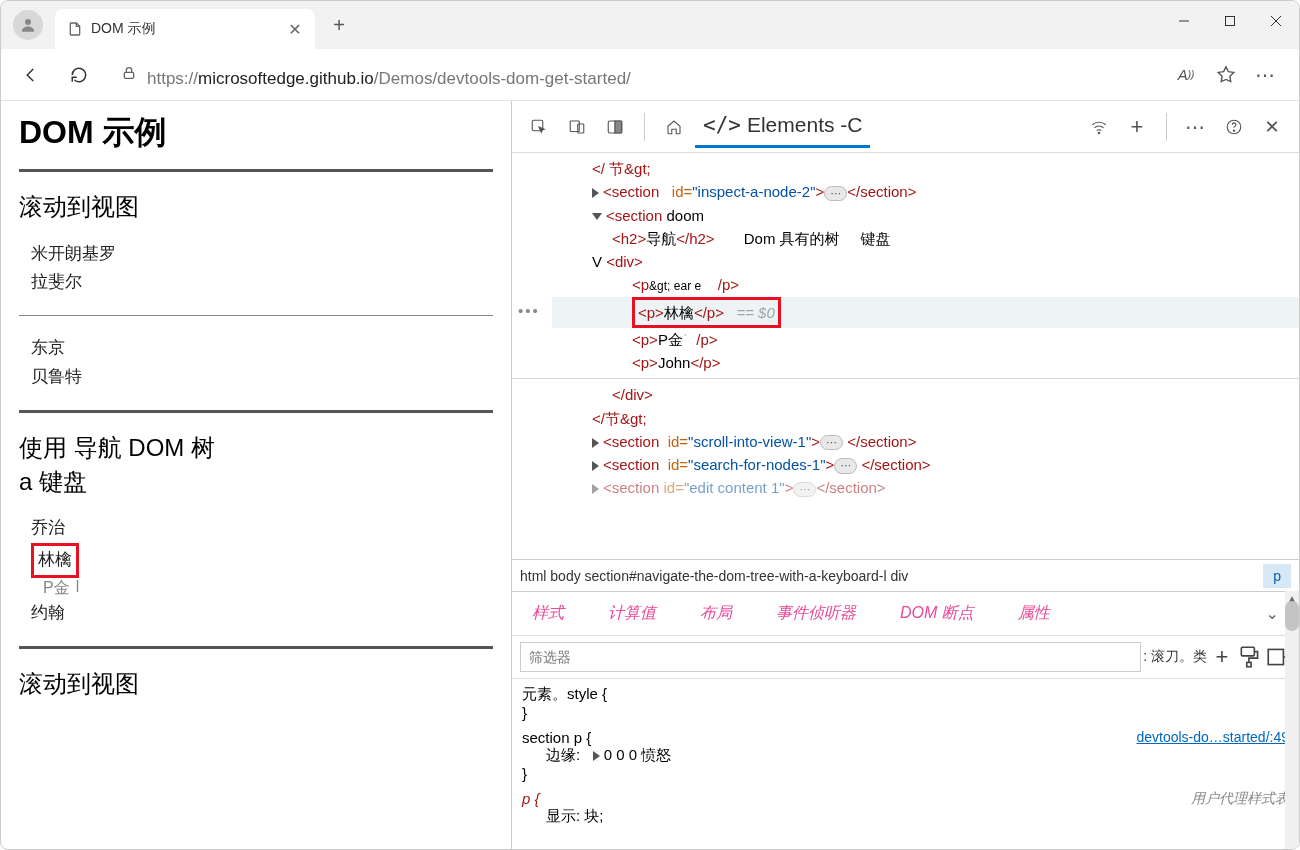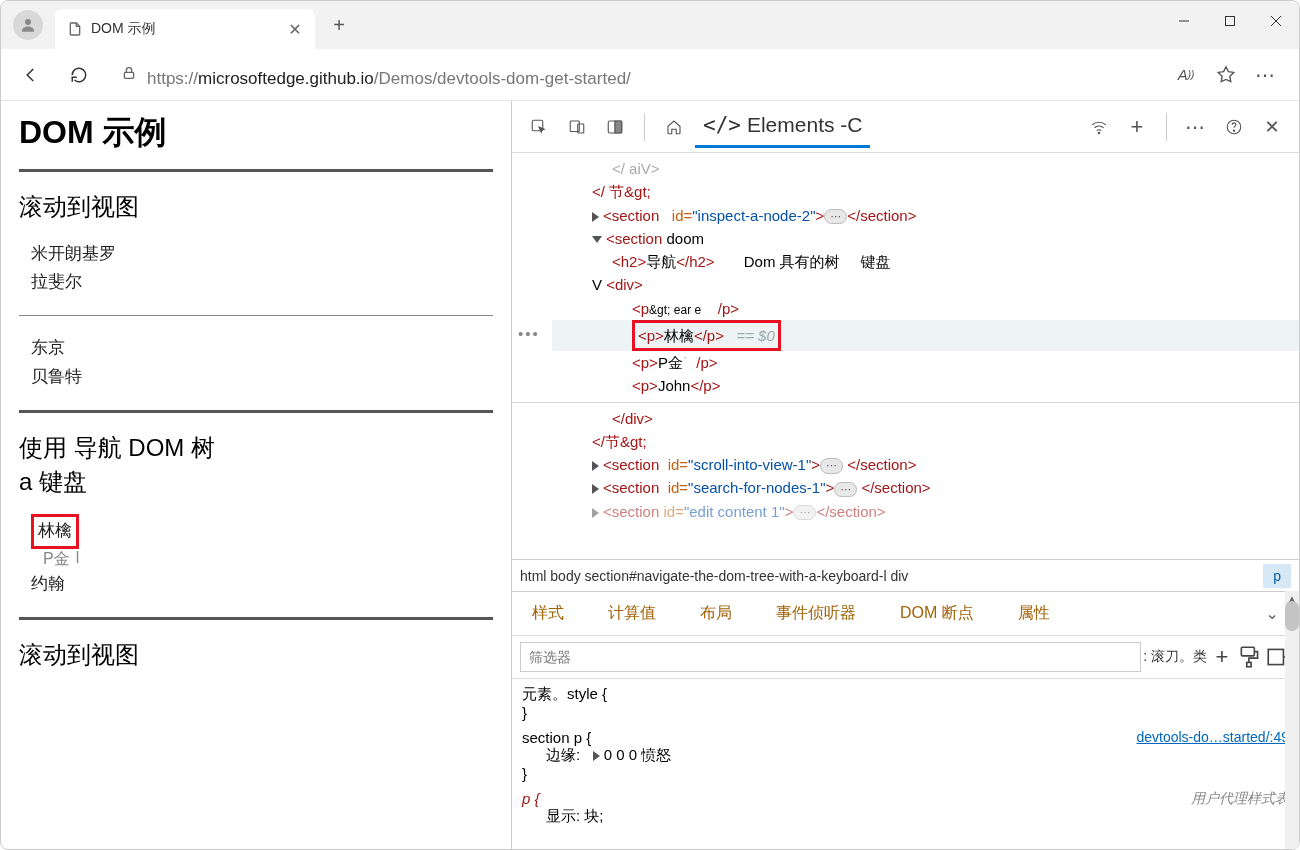--- a/index.html
+++ b/index.html
@@ -71,21 +71,21 @@
 .red-wrap{border:3px solid #e81123; display:inline-block; padding:1px 3px;}
 .eq{color:#9aa;}
 .hr-row{height:1px;background:#d8d8d8;margin:4px 0 4px -40px;}
 
 
 .breadcrumb{height:32px;border-top:1px solid #ccc;display:flex;align-items:center;font-size:14px;color:#333;padding:0 8px;}
 .bc-p{margin-left:auto;background:#d6e7f5;padding:4px 10px;color:#065fa5;}
 
 
 .styles-tabs{height:44px;display:flex;align-items:center;gap:44px;padding:0 20px;border-top:1px solid #ccc;font-size:16px;}
-.styles-tabs .stab{color:#a16207;}
+.styles-tabs .stab{color:#ec4899;font-style:italic;}
 .styles-tabs .chev{margin-left:auto;color:#666;}
 .styles-filter{height:44px;display:flex;align-items:center;border-top:1px solid #ddd;border-bottom:1px solid #ddd;padding:0 8px;gap:2px;}
 .styles-filter input{flex:1;height:30px;border:1px solid #ccc;padding:0 8px;font-size:14px;outline:none;}
 .sf-txt{font-size:14px;color:#333;}
 .sf-icon{width:26px;height:26px;display:flex;align-items:center;justify-content:center;color:#444;}
 .styles-body{flex-shrink:0;font-family:Consolas,monospace;font-size:15px;padding:6px 10px;overflow:auto;}
 .styles-body .block{margin-bottom:8px;position:relative;}
 .src-link{position:absolute;right:0;top:0;color:#0067c0;text-decoration:underline;font-size:14px;}
 .sel-p{color:#a31515;}
 .useragent{color:#888;font-style:italic;float:right;font-size:14px;}
@@ -180,20 +180,21 @@
     <div class="list">
       <p>东京</p>
       <p>贝鲁特</p>
     </div>
     <hr>
     <h2>
       <span>使用 导航 DOM 树</span><br>
       <span>a 键盘</span>
     </h2>
     <div class="list">
+      <p>乔治</p>
       <p><span class="red-box">林檎</span></p>
       <div class="fade-row">
           <span>P金</span>
           <span>l</span>
         </div>
       <p>约翰</p>
     </div>
     <hr>
     <h2>滚动到视图</h2>
     <div style="height:200px"></div>
@@ -247,21 +248,20 @@
           <svg viewBox="0 0 24 24" fill="none" stroke="currentColor" stroke-width="1.5">
             <circle cx="12" cy="12" r="9"></circle>
             <path d="M9.5 9a2.5 2.5 0 1 1 3.5 2.3c-.8.4-1 1-1 1.7"></path>
             <circle cx="12" cy="17" r="0.8" fill="currentColor"></circle>
           </svg>
         </div>
       <div class="dt-tbtn" style="font-size:18px;">✕</div>
     </div>
 
     <div class="elements">
-      <div class="el-row i3" style="color:#aaa;">&lt;/ aiV&gt;</div>
       <div class="el-row i2"><span class="tag">&lt;/ 节&amp;gt;</span></div>
       <div class="el-row i2"><span class="triangle right"></span><span class="tag">&lt;section</span>&nbsp;&nbsp;&nbsp;<span class="attr-name">id=</span><span class="attr-val">"<span>inspect-a-node-2</span>"</span><span class="tag">&gt;</span><span class="ellipsis-badge">⋯</span><span class="tag">&lt;/section&gt;</span></div>
       <div class="el-row i2"><span class="triangle down"></span><span class="tag">&lt;section</span> <span class="txt">doom</span></div>
       <div class="el-row i3"><span class="tag">&lt;h2&gt;</span><span class="txt">导航</span><span class="tag">&lt;/h2&gt;</span>&nbsp;&nbsp;&nbsp;&nbsp;&nbsp;&nbsp;&nbsp;<span class="txt">Dom 具有的树</span>&nbsp;&nbsp;&nbsp;&nbsp;&nbsp;<span class="txt">键盘</span></div>
       <div class="el-row i2"><span class="txt">V </span><span class="tag">&lt;div&gt;</span></div>
       <div class="el-row i4"><span class="tag">&lt;p</span><span class="txt" style="font-size:12px;">&amp;gt; ear e</span>&nbsp;&nbsp;&nbsp;&nbsp;<span class="tag">/p&gt;</span></div>
       <div class="el-row i4 selected-row"><span class="dots">•••</span><span class="red-wrap"><span class="tag">&lt;p&gt;</span><span class="txt">林檎</span><span class="tag">&lt;/p&gt;</span>&nbsp;&nbsp;&nbsp;<span class="eq" style="font-style:italic;">== $0</span></span></div>
       <div class="el-row i4"><span class="tag">&lt;p&gt;</span><span class="txt">P金</span><span style="color:#bbb;">`&nbsp;&nbsp;</span><span class="tag">/p&gt;</span></div>
       <div class="el-row i4"><span class="tag">&lt;p&gt;</span><span class="txt">John</span><span class="tag">&lt;/p&gt;</span></div>
       <div class="hr-row"></div>

